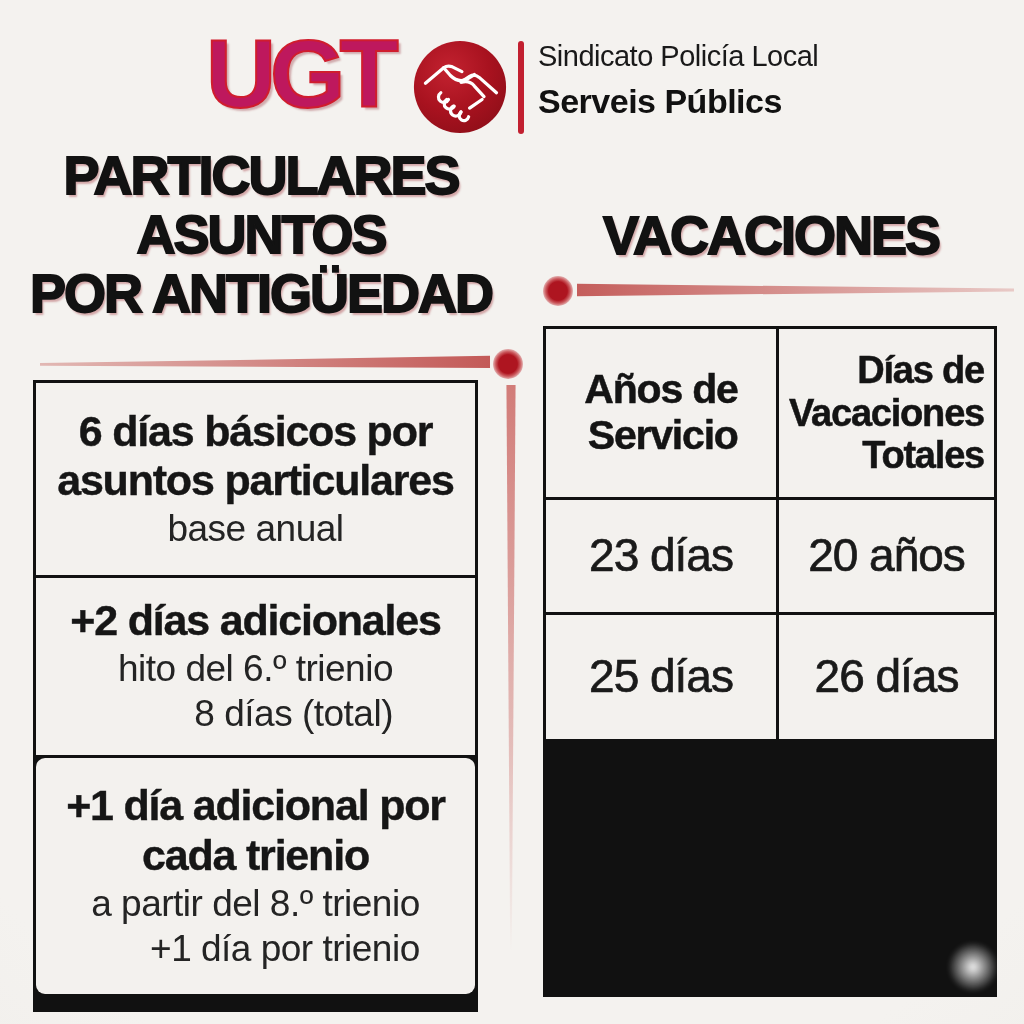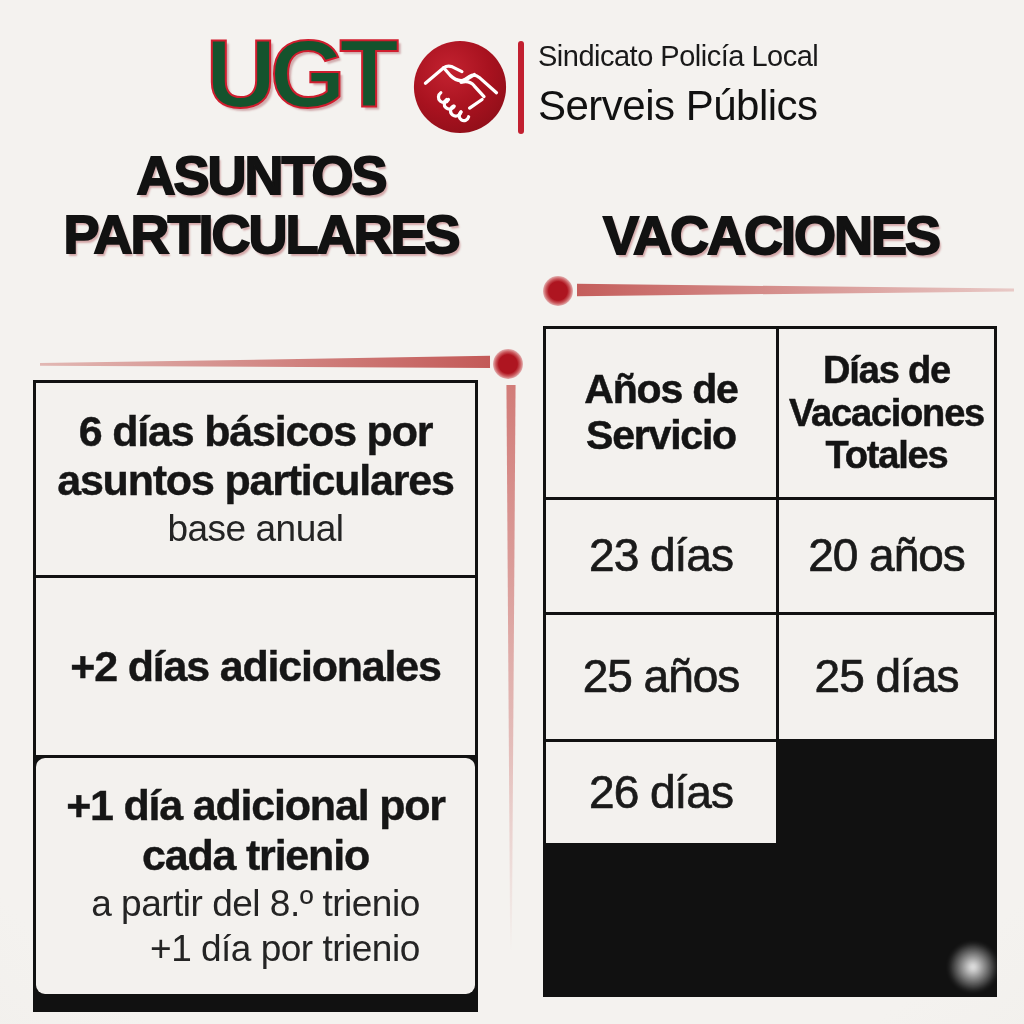--- a/index.html
+++ b/index.html
@@ -9,36 +9,36 @@
     font-family:"Liberation Sans","DejaVu Sans",sans-serif;
     background:
       radial-gradient(130% 130% at 50% 42%, #f4f2ef 52%, #eceae6 86%, #e5e2dd 100%);
     color:#151515;
   }
 
   
   .logo-text{
     position:absolute; left:206px; top:18px;
     font-size:97px; font-weight:700; letter-spacing:-6px;
-    color:#14532d;
+    color:#be185d;
     -webkit-text-stroke:2px #d01d2e;
     text-shadow:3px 3px 2px rgba(130,10,22,.30);
   }
   .handshake-wrap{ position:absolute; left:412px; top:39px; width:96px; height:96px; }
   .logo-divider{
     position:absolute; left:518px; top:41px; width:6px; height:93px;
     background:#c22030; border-radius:3px;
   }
   .org-name{
     position:absolute; left:538px; top:40px;
     font-size:29px; font-weight:400; color:#191919; letter-spacing:-.5px;
   }
   .org-division{
     position:absolute; left:538px; top:82px;
-    font-size:42px; font-weight:400; color:#111; letter-spacing:-.5px;text-align:right;
+    font-size:34px; font-weight:700; color:#111; letter-spacing:-.5px;text-align:right;
   }
 
   
   .big-title{
     font-weight:700; letter-spacing:-2px; color:#121212;
     -webkit-text-stroke:1.8px #121212;
     text-shadow:2px 3px 2px rgba(150,25,35,.35);
   }
   .left-title{
     position:absolute; left:28px; top:146px; width:466px;
@@ -95,21 +95,21 @@
   }
 
   .vacations-table{
     left:543px; top:326px; width:454px; height:671px;
     display:grid; gap:3px;
     grid-template-columns:230px 215px;
     grid-template-rows:168px 112px 124px 101px 148px;
   }
   .v-cell{
     background:#f3f1ee; display:flex; align-items:center; justify-content:center;
-    text-align:center; white-space:pre-line;
+    text-align:right; white-space:pre-line;
   }
   .v-head{
     font-size:41px; font-weight:700; letter-spacing:-1.2px; line-height:1.12;
     -webkit-text-stroke:.5px #141414; color:#141414;
   }
   .v-head2{ font-size:38px; }
   .v-data{
     font-size:46px; font-weight:400; letter-spacing:-1px; line-height:1.08;
     color:#1a1a1a; -webkit-text-stroke:.7px #1a1a1a;
   }
@@ -151,59 +151,61 @@
       <path d="M60 72 l13 -9"></path>
     </g>
   </svg>
 </div>
 
 <div class="logo-divider"></div>
 <div class="org-name">Sindicato Policía Local</div>
 <div class="org-division">Serveis Públics</div>
 
 <div class="left-title big-title">
+  <span>PARTICULARES</span>
   <span>ASUNTOS</span>
-  <span>PARTICULARES</span>
+  <span>POR ANTIGÜEDAD</span>
 </div>
 <div class="line-asuntos"></div>
 <div class="accent-dot dot-asuntos"></div>
 
 <div class="right-title big-title">VACACIONES</div>
 <div class="accent-dot dot-vacaciones"></div>
 <div class="line-vacaciones"></div>
 
 <div class="line-vertical"></div>
 
 <div class="grid-table benefits-table">
   <div class="benefit-row row-a">
     <div class="cell-main">6 días básicos por
 asuntos particulares</div>
     <div class="cell-sub">base anual</div>
   </div>
   <div class="benefit-row row-b">
     <div class="cell-main">+2 días adicionales</div>
+    <div class="cell-sub">hito del 6.º trienio
+8 días (total)</div>
   </div>
   <div class="benefit-row row-c">
     <div class="cell-main">+1 día adicional por
 cada trienio</div>
     <div class="cell-sub">a partir del 8.º trienio
 +1 día por trienio</div>
   </div>
 </div>
 
 <div class="grid-table vacations-table">
   <div class="v-cell v-head">Años de
 Servicio</div>
   <div class="v-cell v-head v-head2">Días de
 Vacaciones
 Totales</div>
 
   <div class="v-cell v-data">23 días</div>
 
   <div class="v-cell v-data">20 años</div>
 
-  <div class="v-cell v-data">25 años</div>
   <div class="v-cell v-data">25 días</div>
 
   <div class="v-cell v-data">26 días</div>
 </div>
 
 <div class="sparkle"></div>
 
 </body></html>

